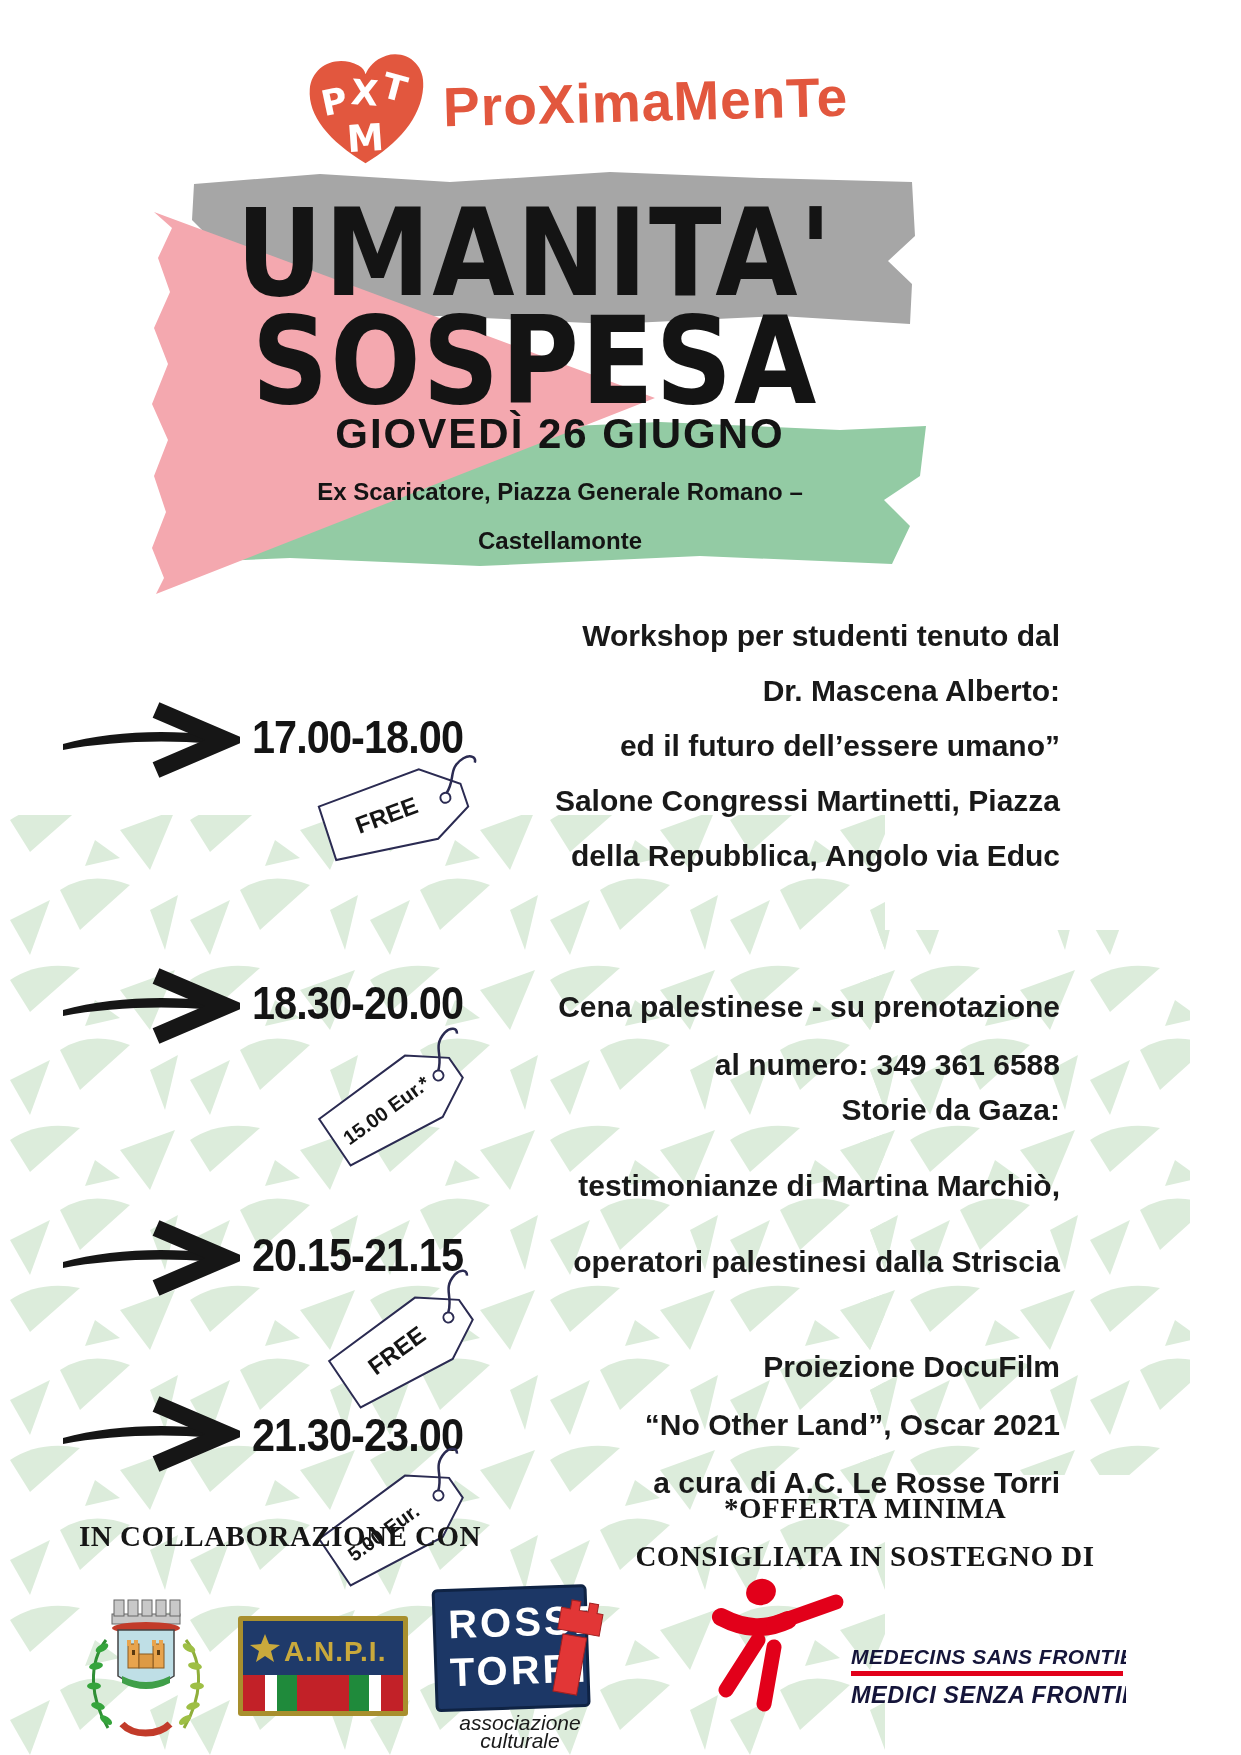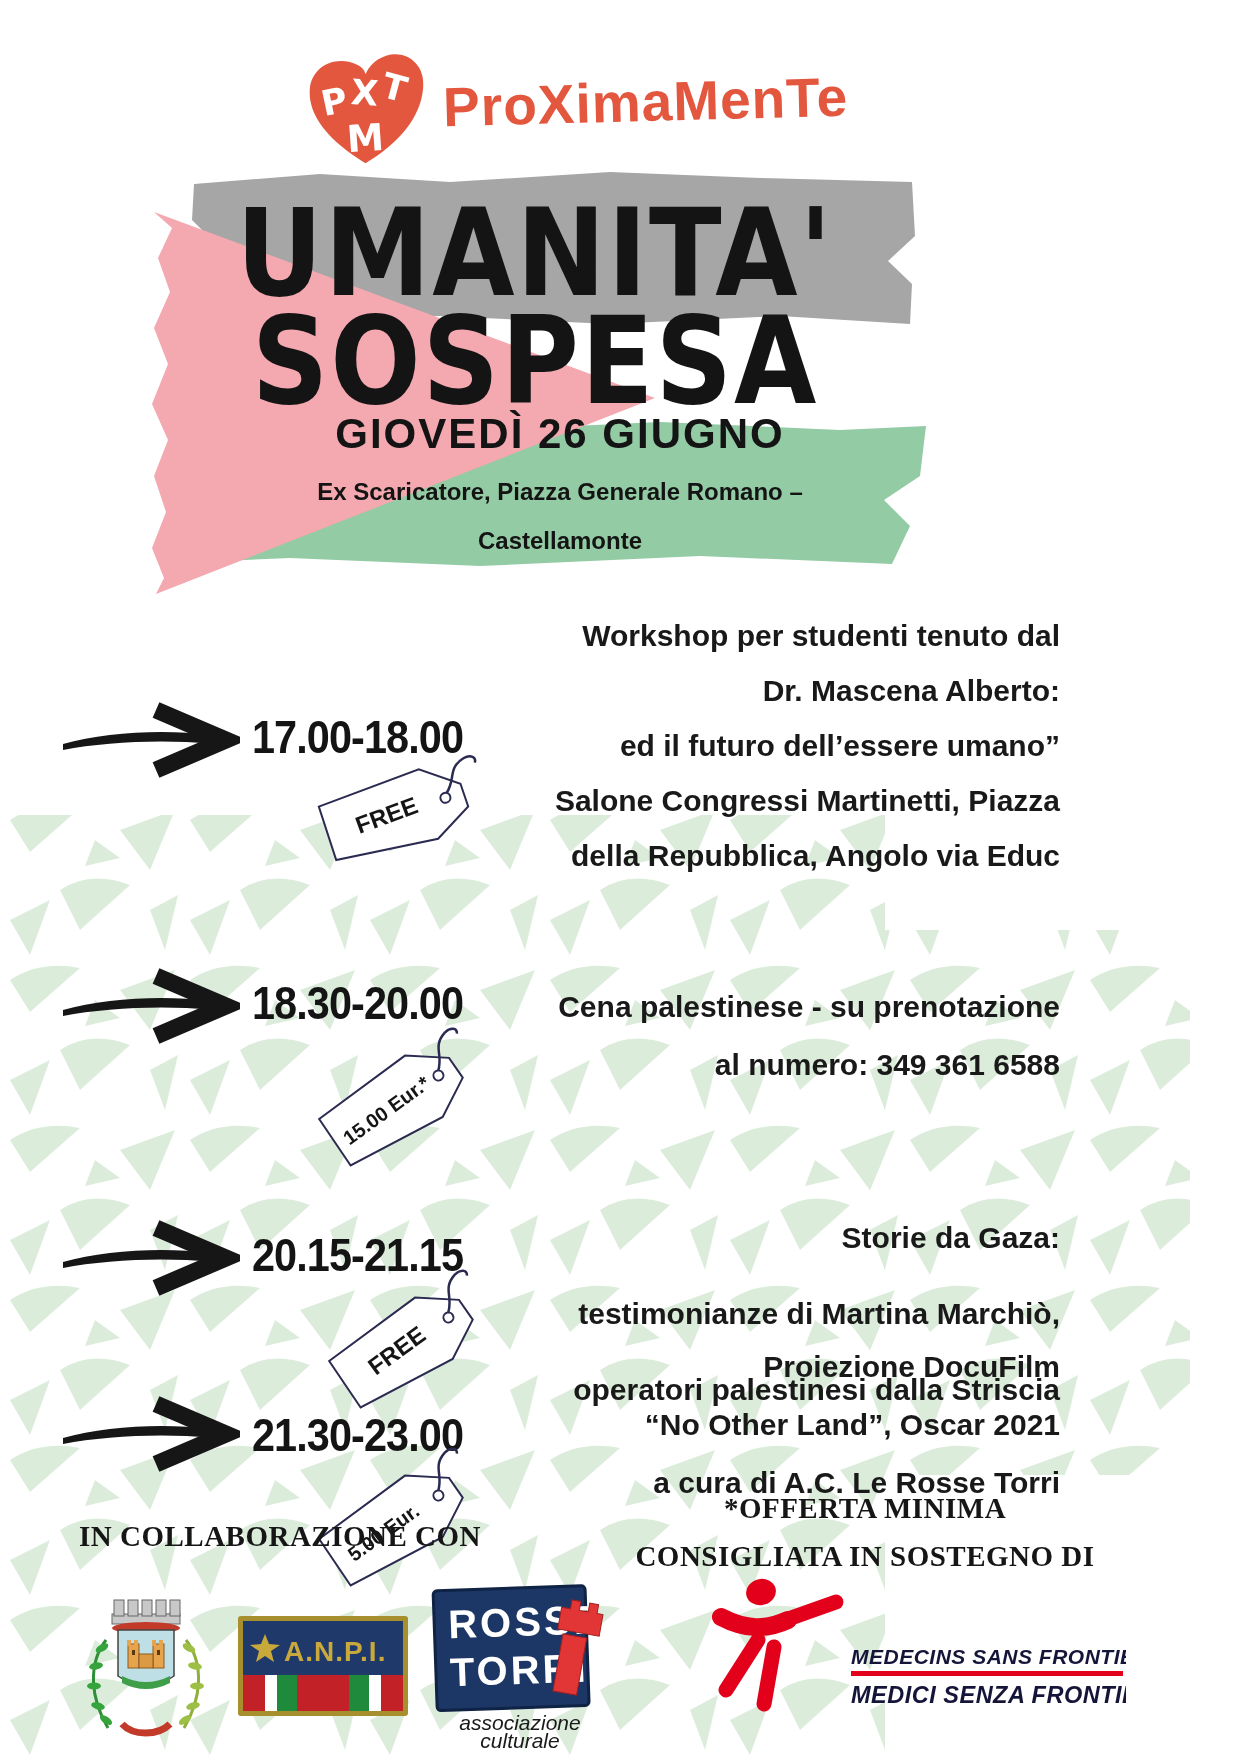--- a/index.html
+++ b/index.html
@@ -40,21 +40,21 @@
   #tag1{left:318px;top:770px;transform:rotate(-14deg);}
   #tag2{left:318px;top:1058px;transform:rotate(-30deg);}
   #tag3{left:328px;top:1300px;transform:rotate(-30deg);}
   #tag4{left:318px;top:1478px;transform:rotate(-30deg);}
   .tag text{font-family:"Liberation Sans",sans-serif;font-weight:bold;fill:#151515;}
 
   .event-text{left:430px;width:630px;text-align:right;font-size:30px;font-weight:bold;
               z-index:2;color:#191919;}
   #etext1{top:608px;line-height:55px;}
   #etext2{top:978px;line-height:58px;}
-  #etext3{top:1200px;line-height:76px;}
+  #etext3{top:1072px;line-height:76px;}
   #etext4{top:1338px;line-height:58px;}
 
   
   .slab{font-family:"Liberation Serif",serif;font-weight:bold;font-size:29px;
         text-align:center;z-index:3;color:#161616;letter-spacing:.5px;}
   #collab-heading{left:60px;top:1520px;width:440px;}
   #offer1{left:630px;top:1492px;width:470px;}
   #offer2{left:630px;top:1540px;width:470px;}
   #crest-logo{left:78px;top:1588px;z-index:3;}
   #anpi-logo{left:238px;top:1616px;z-index:3;}

